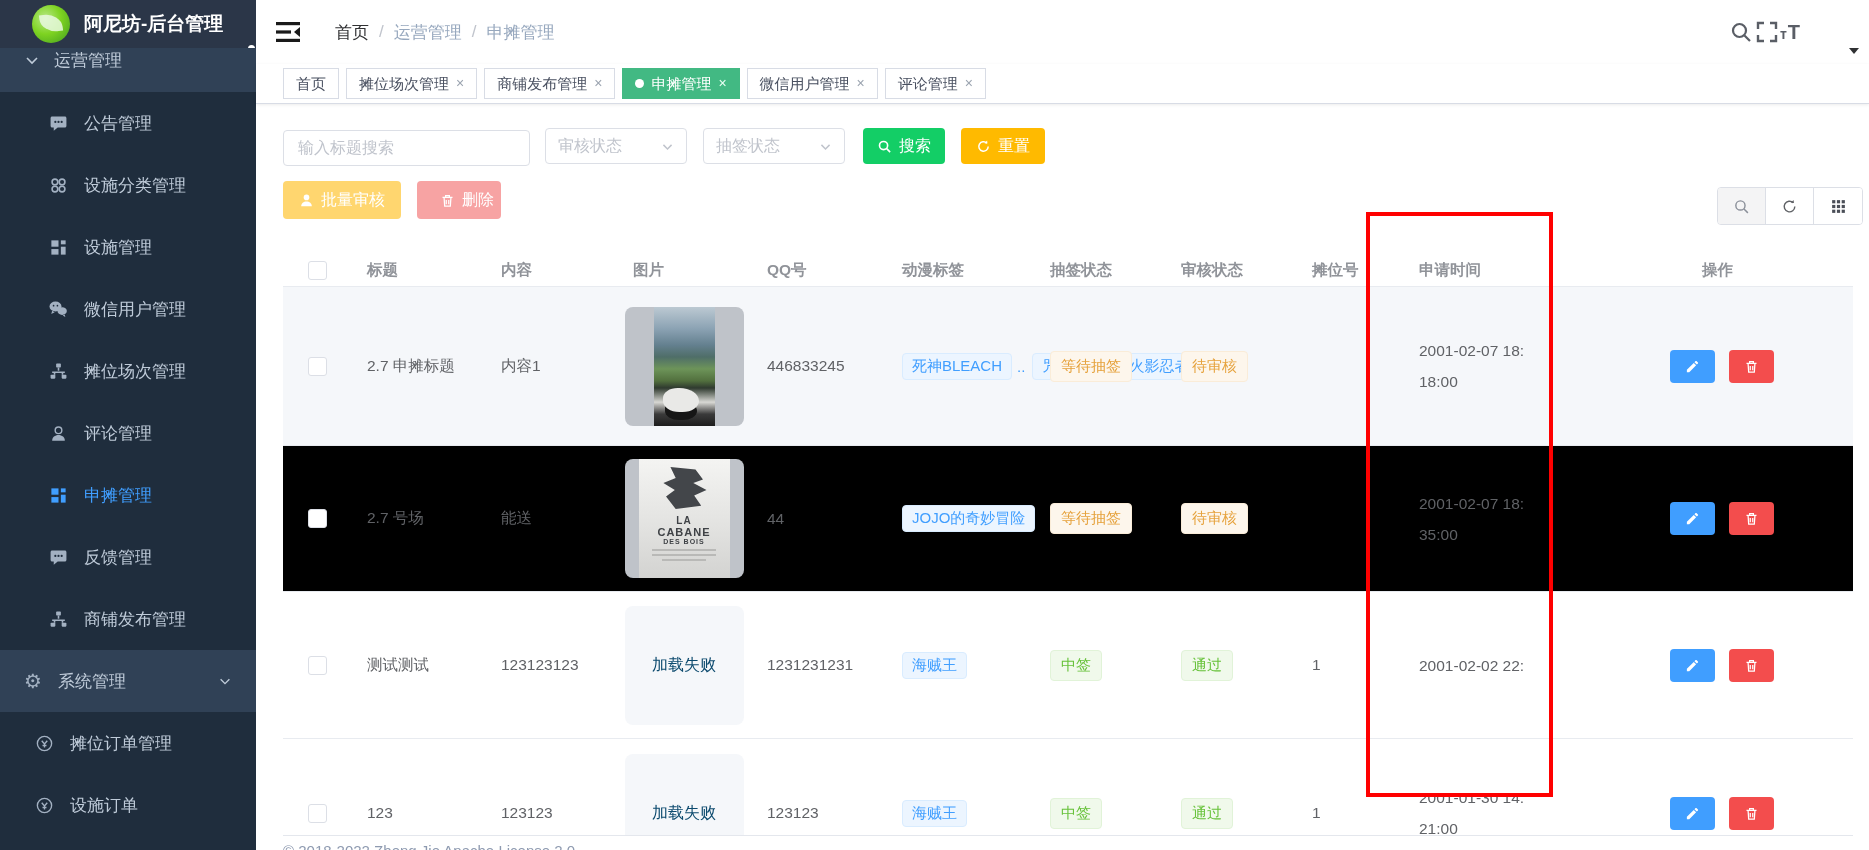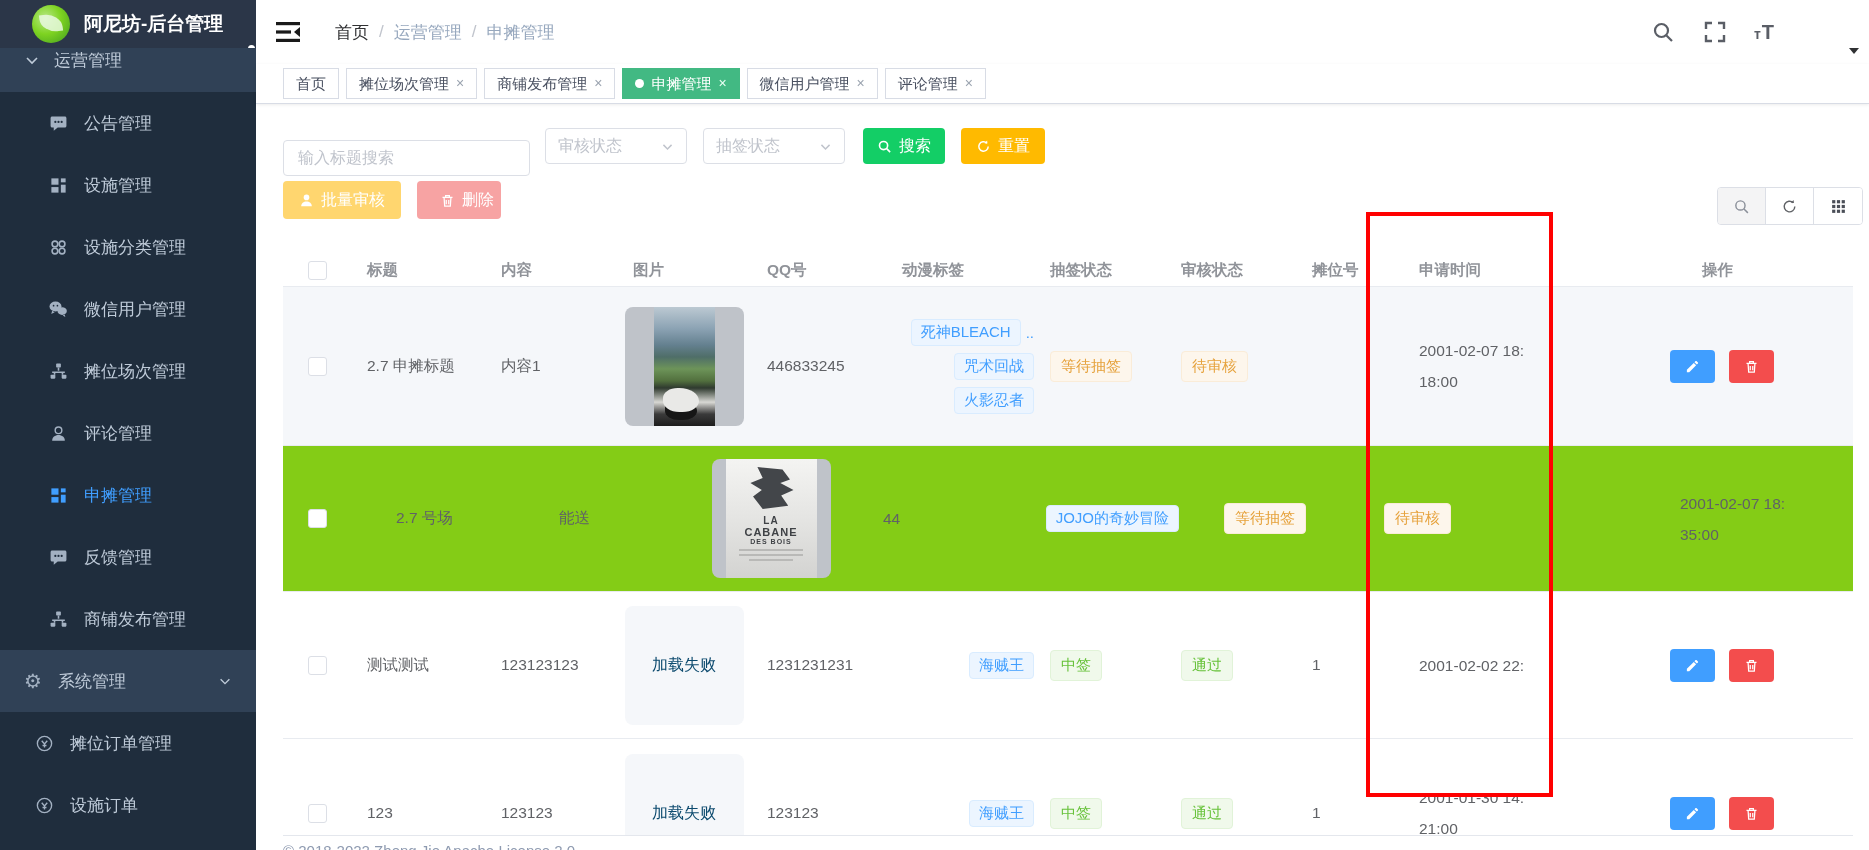--- a/index.html
+++ b/index.html
@@ -32,21 +32,21 @@
   .section-row .sp { flex:1; }
   .submenu2 { background:#1f2d3d; padding-bottom:40px; }
 
   
   .topbar { position:absolute; left:256px; top:0; right:0; height:64px; background:#fff; display:flex; align-items:center; }
   .hamburger { margin-left:19px; width:26px; height:24px; cursor:pointer; }
   .crumbs { margin-left:34px; font-size:17px; display:flex; gap:10px; align-items:center; }
   .crumbs .c1 { color:#303133; }
   .crumbs .sep { color:#c0c4cc; }
   .crumbs .c2 { color:#97a8be; }
-  .top-icons { margin-left:auto; display:flex; align-items:center; gap:26px; padding-right:14px; }
+  .top-icons { margin-left:auto; display:flex; align-items:center; padding-right:14px; }
   .tico { width:26px; height:26px; color:#5a5e66; cursor:pointer; display:flex; align-items:center; justify-content:center; }
   .tt { font-size:20px; color:#5a5e66; font-weight:bold; cursor:pointer; letter-spacing:1px; }
   .tt small { font-size:14px; }
   .avatar-wrap { position:relative; width:54px; height:48px; cursor:pointer; }
   .avatar { width:46px; height:46px; border-radius:50%; background:#c8ccd2; position:relative; overflow:hidden; }
   .avatar::before { content:""; position:absolute; left:14px; top:8px; width:18px; height:18px; border-radius:50%; background:#fff; }
   .avatar::after { content:""; position:absolute; left:4px; top:27px; width:38px; height:24px; border-radius:50% 50% 0 0; background:#fff; }
   .caret { position:absolute; right:-4px; bottom:2px; width:0; height:0; border-left:5px solid transparent;
     border-right:5px solid transparent; border-top:6px solid #303133; }
 
@@ -54,21 +54,21 @@
   .tabbar { position:absolute; left:256px; top:64px; right:0; height:40px; background:#fff;
     border-bottom:1px solid #d8dce5; box-shadow:0 1px 3px rgba(0,0,0,.08); display:flex; align-items:center; padding-left:27px; gap:7px; }
   .tab { height:31px; line-height:29px; border:1px solid #d8dce5; background:#fff; color:#495060;
     font-size:15px; padding:0 12px; display:flex; align-items:center; gap:7px; cursor:pointer; }
   .tab .x { font-size:14px; color:#9aa3af; cursor:pointer; }
   .tab.active { background:#42b983; border-color:#42b983; color:#fff; }
   .tab.active .x { color:#eafff4; }
   .tab.active .dot { width:9px; height:9px; border-radius:50%; background:#fff; display:inline-block; }
 
   
-  .f-input { position:absolute; left:283px; top:140px; width:247px; height:36px; border:1px solid #dcdfe6;
+  .f-input { position:absolute; left:283px; top:130px; width:247px; height:36px; border:1px solid #dcdfe6;
     border-radius:4px; font-size:16px; padding:0 14px; color:#606266; outline:none;
     font-family:"Liberation Sans","DejaVu Sans",sans-serif; }
   .f-input::placeholder { color:#c0c4cc; }
   .f-select { position:absolute; top:128px; width:142px; height:36px; border:1px solid #dcdfe6; border-radius:4px;
     display:flex; align-items:center; justify-content:space-between; padding:0 12px; color:#c0c4cc; font-size:16px; cursor:pointer; background:#fff; }
   .f-select .chv { color:#c0c4cc; }
   .btn { border:none; border-radius:4px; color:#fff; font-size:16px; display:flex; align-items:center; gap:7px;
     justify-content:center; cursor:pointer; font-family:inherit; }
   .btn-search { position:absolute; left:863px; top:128px; width:82px; height:36px; background:#13ce66; }
   .btn-reset { position:absolute; left:961px; top:128px; width:84px; height:36px; background:#ffba00; }
@@ -82,27 +82,27 @@
 
   
   .tbl { position:absolute; left:283px; top:254px; width:1570px; height:581px; overflow:hidden; font-size:15.5px; }
   .trow { display:grid; grid-template-columns:68px 134px 132px 134px 135px 148px 131px 131px 107px 253px 1fr;
     align-items:center; border-bottom:1px solid #e8ebf0; }
   .trow > div { padding-left:16px; color:#606266; }
   .thead { height:33px; color:#909399; font-weight:bold; border-bottom:1px solid #e8ebf0; }
   .thead > div { color:#909399; }
   .thead .hop { padding-left:46px; }
   .r1 { height:159px; background:#f5f7fa; }
-  .r2 { height:146px; background:#84cc16;gap:29px; }
+  .r2 { height:146px; background:#000000; }
   .r3 { height:147px; background:#fff; }
   .r4 { height:148px; background:#fff; border-bottom:none; }
   .cbx-cell { display:flex; justify-content:center; padding-left:0 !important; }
   .cbx { width:19px; height:19px; border:1.5px solid #dcdfe6; border-radius:3px; background:#fff; cursor:pointer; }
   .img-cell { display:flex; justify-content:center; padding-left:0 !important; }
-  .tagcol { display:flex; flex-direction:column; gap:7px; align-items:flex-end; }
+  .tagcol { display:flex; flex-direction:row; gap:7px; align-items:center; }
   .tagline { display:flex; align-items:center; gap:5px; }
   .tag-blue { background:#ecf5ff; border:1px solid #d9ecff; color:#409eff; border-radius:4px;
     padding:3px 9px; font-size:15px; white-space:nowrap; }
   .more-dots { color:#409eff; font-size:15px; }
   .tag-warn { display:inline-block; background:#fdf6ec; border:1px solid #faecd8; color:#e6a23c;
     border-radius:4px; padding:5px 10px; font-size:15px; white-space:nowrap; }
   .tag-succ { display:inline-block; background:#f0f9eb; border:1px solid #e1f3d8; color:#67c23a;
     border-radius:4px; padding:5px 10px; font-size:15px; white-space:nowrap; }
   .time { line-height:31px; color:#606266; }
   .ops { display:flex; gap:14px; padding-left:14px !important; }
@@ -164,39 +164,39 @@
             <path d="M4 3h16c1.1 0 2 .9 2 2v10c0 1.1-.9 2-2 2h-9l-5 4v-4H4c-1.1 0-2-.9-2-2V5c0-1.1.9-2 2-2z" fill="currentColor"></path>
             <circle cx="8" cy="10" r="1.4" fill="#1f2d3d"></circle>
             <circle cx="12" cy="10" r="1.4" fill="#1f2d3d"></circle>
             <circle cx="16" cy="10" r="1.4" fill="#1f2d3d"></circle>
           </svg>
         </span>
       <span>公告管理</span>
     </div>
     <div class="mitem">
       <span class="ic">
+          <svg width="19" height="19" viewBox="0 0 24 24" fill="none" stroke="currentColor" stroke-width="2">
+            <circle cx="7.5" cy="7.5" r="3.6"></circle>
+            <circle cx="16.5" cy="7.5" r="3.6"></circle>
+            <circle cx="7.5" cy="16.5" r="3.6"></circle>
+            <circle cx="16.5" cy="16.5" r="3.6"></circle>
+          </svg>
+        </span>
+      <span>设施分类管理</span>
+    </div>
+    <div class="mitem">
+      <span class="ic">
           <svg width="19" height="19" viewBox="0 0 24 24" fill="currentColor">
             <rect x="3" y="3" width="9" height="8"></rect>
             <rect x="15" y="3" width="6" height="5"></rect>
             <rect x="3" y="14" width="9" height="7"></rect>
             <rect x="15" y="11" width="6" height="10"></rect>
           </svg>
         </span>
       <span>设施管理</span>
-    </div>
-    <div class="mitem">
-      <span class="ic">
-          <svg width="19" height="19" viewBox="0 0 24 24" fill="none" stroke="currentColor" stroke-width="2">
-            <circle cx="7.5" cy="7.5" r="3.6"></circle>
-            <circle cx="16.5" cy="7.5" r="3.6"></circle>
-            <circle cx="7.5" cy="16.5" r="3.6"></circle>
-            <circle cx="16.5" cy="16.5" r="3.6"></circle>
-          </svg>
-        </span>
-      <span>设施分类管理</span>
     </div>
     <div class="mitem">
       <span class="ic">
           <svg width="20" height="20" viewBox="0 0 24 24" fill="currentColor">
             <ellipse cx="9" cy="9" rx="7.2" ry="6"></ellipse>
             <path d="M5 14l-1 4 4-2z"></path>
             <ellipse cx="17" cy="14.5" rx="5.6" ry="4.6"></ellipse>
             <path d="M20 18.5l.8 3-3.2-1.6z"></path>
             <circle cx="6.7" cy="8" r="1" fill="#1f2d3d"></circle>
             <circle cx="11.3" cy="8" r="1" fill="#1f2d3d"></circle>

